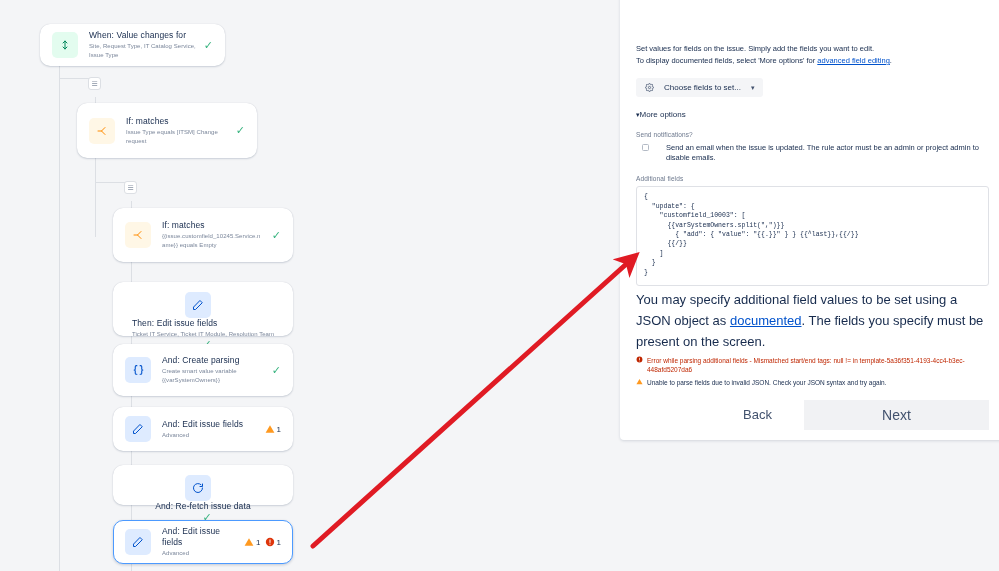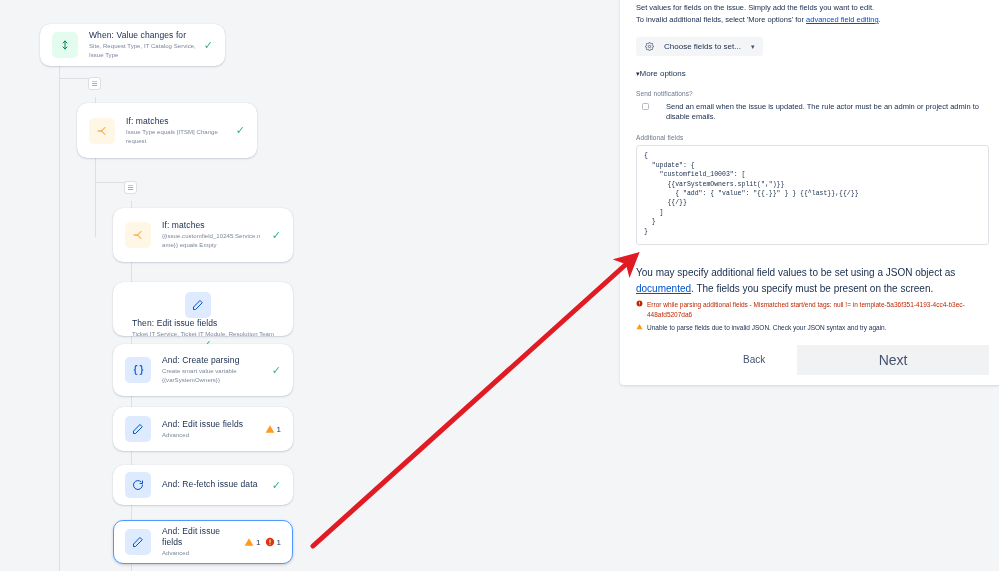--- a/index.html
+++ b/index.html
@@ -87,21 +87,21 @@
   #panel {
     position: absolute;
     left: 620px; top: -6px;
     width: 385px;
     background: #ffffff;
     border-radius: 4px;
     box-shadow: 0 1px 3px rgba(9,30,66,0.14);
     padding: 8px 16px 0 16px;
   }
   .p-intro {
-    font-size: 7.5px; color: #172b4d; line-height: 1.6;
+    font-size: 7.5px; color: #172b4d; line-height: 1.6; margin-top: 41px;
   }
   .link { color: #0052cc; text-decoration: underline; cursor: pointer; }
 
   .choose-btn {
     margin-top: 11px;
     display: inline-flex; align-items: center; gap: 10px;
     background: #f4f5f7;
     border: none;
     border-radius: 3px;
     padding: 5px 9px;
@@ -142,21 +142,21 @@
     font-family: "Liberation Mono", monospace;
     font-size: 6.5px;
     color: #172b4d;
     line-height: 1.45;
     white-space: pre;
     overflow: hidden;
     cursor: text;
   }
 
   .help-text {
-    margin-top: 20px; font-size: 10px; color: #172b4d; line-height: 1.6;
+    margin-top: 4px; font-size: 13px; color: #172b4d; line-height: 1.6;
   }
 
   .err-row {
     display: flex; align-items: flex-start; gap: 4px;
     margin-top: 3px;
     font-size: 6.5px;
     line-height: 1.5;
   }
   .err-red { color: #bf2600; }
   .err-amber { color: #172b4d; }
@@ -164,21 +164,21 @@
 
   .footer {
     margin-top: 12px;
     display: flex; align-items: stretch;
     border-top: 0;
     padding-bottom: 10px;
   }
   .btn-back {
     flex: 0 0 auto;
     background: transparent; border: none;
-    font-size: 10px; color: #42526e;
+    font-size: 13px; color: #42526e;
     padding: 7px 22px; cursor: pointer;
     font-family: "Liberation Sans", sans-serif;
     margin-left: 85px;
   }
   .btn-next {
     flex: 1 1 auto;
     background: #f1f2f4; border: none;
     font-size: 14px; color: #42526e;
     padding: 7px 0; cursor: pointer;
     font-family: "Liberation Sans", sans-serif;
@@ -298,21 +298,21 @@
     <div class="card-status">
       <span class="badge">
         <svg width="10" height="10" viewBox="0 0 24 24" fill="#ff991f">
           <path d="M12 3L1.5 21h21z"></path>
         </svg>
         <span class="badge-num">1</span>
       </span>
     </div>
   </div>
 
-  <div class="card" style="left:113px; top:465px; width:180px; height:40px;">
+  <div class="card" style="left:113px; top:465px; width:180px; height:40px;flex-direction:column;">
     <div class="card-icon ic-blue">
       <svg width="12" height="12" viewBox="0 0 24 24" fill="none" stroke="#0052cc" stroke-width="2" stroke-linecap="round" stroke-linejoin="round">
         <path d="M21 12a9 9 0 1 1-3-6.7"></path>
           <path d="M21 4v5h-5"></path>
       </svg>
     </div>
     <div class="card-body">
       <div class="card-title">And: Re-fetch issue data</div>
     </div>
     <div class="card-status">
@@ -346,21 +346,21 @@
         <span class="badge-num">1</span>
       </span>
     </div>
   </div>
 </div>
 
 <div id="panel">
 
   <div class="p-intro">
     <span>Set values for fields on the issue. Simply add the fields you want to edit.</span><br>
-    <span>To invalid additional fields, select 'More options' for </span><span class="link">advanced field editing</span><span>.</span>
+    <span>To display documented fields, select 'More options' for </span><span class="link">advanced field editing</span><span>.</span>
   </div>
 
   <button class="choose-btn">
     <svg width="9" height="9" viewBox="0 0 24 24" fill="none" stroke="#42526e" stroke-width="2">
       <circle cx="12" cy="12" r="3"></circle>
       <path d="M19.4 15a1.6 1.6 0 0 0 .3 1.8l.1.1a2 2 0 1 1-2.8 2.8l-.1-.1a1.6 1.6 0 0 0-1.8-.3 1.6 1.6 0 0 0-1 1.5V21a2 2 0 1 1-4 0v-.1A1.6 1.6 0 0 0 9 19.4a1.6 1.6 0 0 0-1.8.3l-.1.1a2 2 0 1 1-2.8-2.8l.1-.1a1.6 1.6 0 0 0 .3-1.8 1.6 1.6 0 0 0-1.5-1H3a2 2 0 1 1 0-4h.1A1.6 1.6 0 0 0 4.6 9a1.6 1.6 0 0 0-.3-1.8l-.1-.1a2 2 0 1 1 2.8-2.8l.1.1a1.6 1.6 0 0 0 1.8.3H9a1.6 1.6 0 0 0 1-1.5V3a2 2 0 1 1 4 0v.1a1.6 1.6 0 0 0 1 1.5 1.6 1.6 0 0 0 1.8-.3l.1-.1a2 2 0 1 1 2.8 2.8l-.1.1a1.6 1.6 0 0 0-.3 1.8V9a1.6 1.6 0 0 0 1.5 1H21a2 2 0 1 1 0 4h-.1a1.6 1.6 0 0 0-1.5 1z"></path>
     </svg>
     <span>Choose fields to set...</span>
     <span style="font-size:7px;color:#42526e;">▾</span>
   </button>

